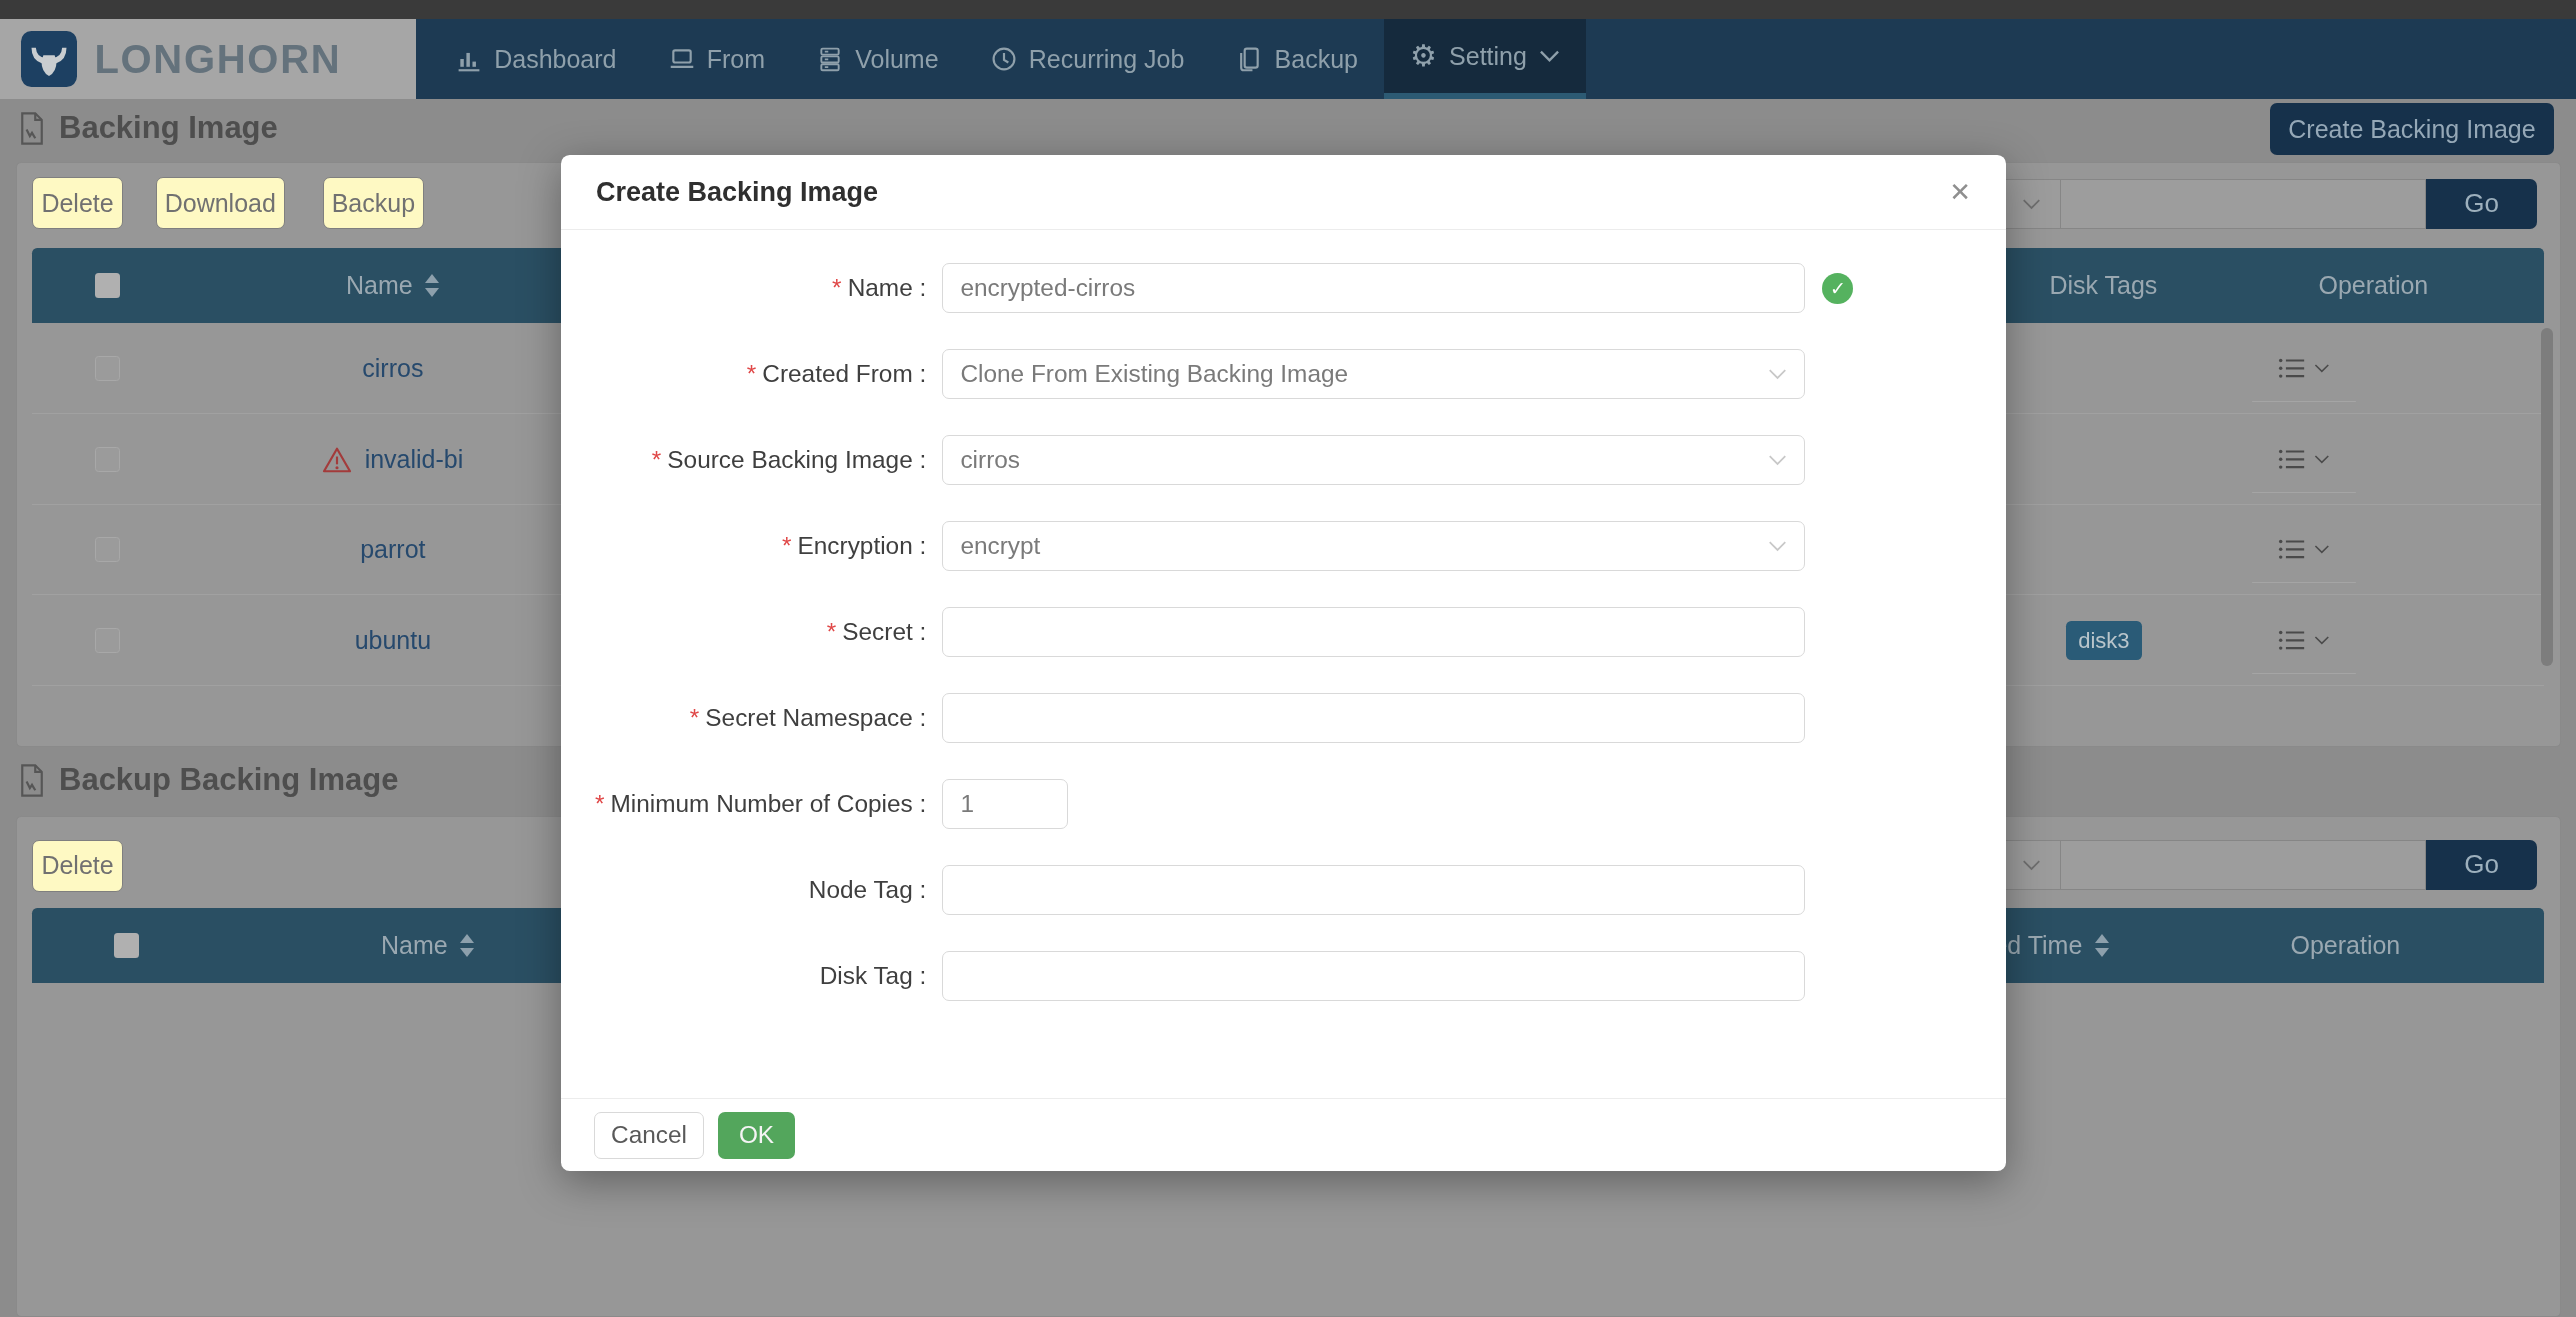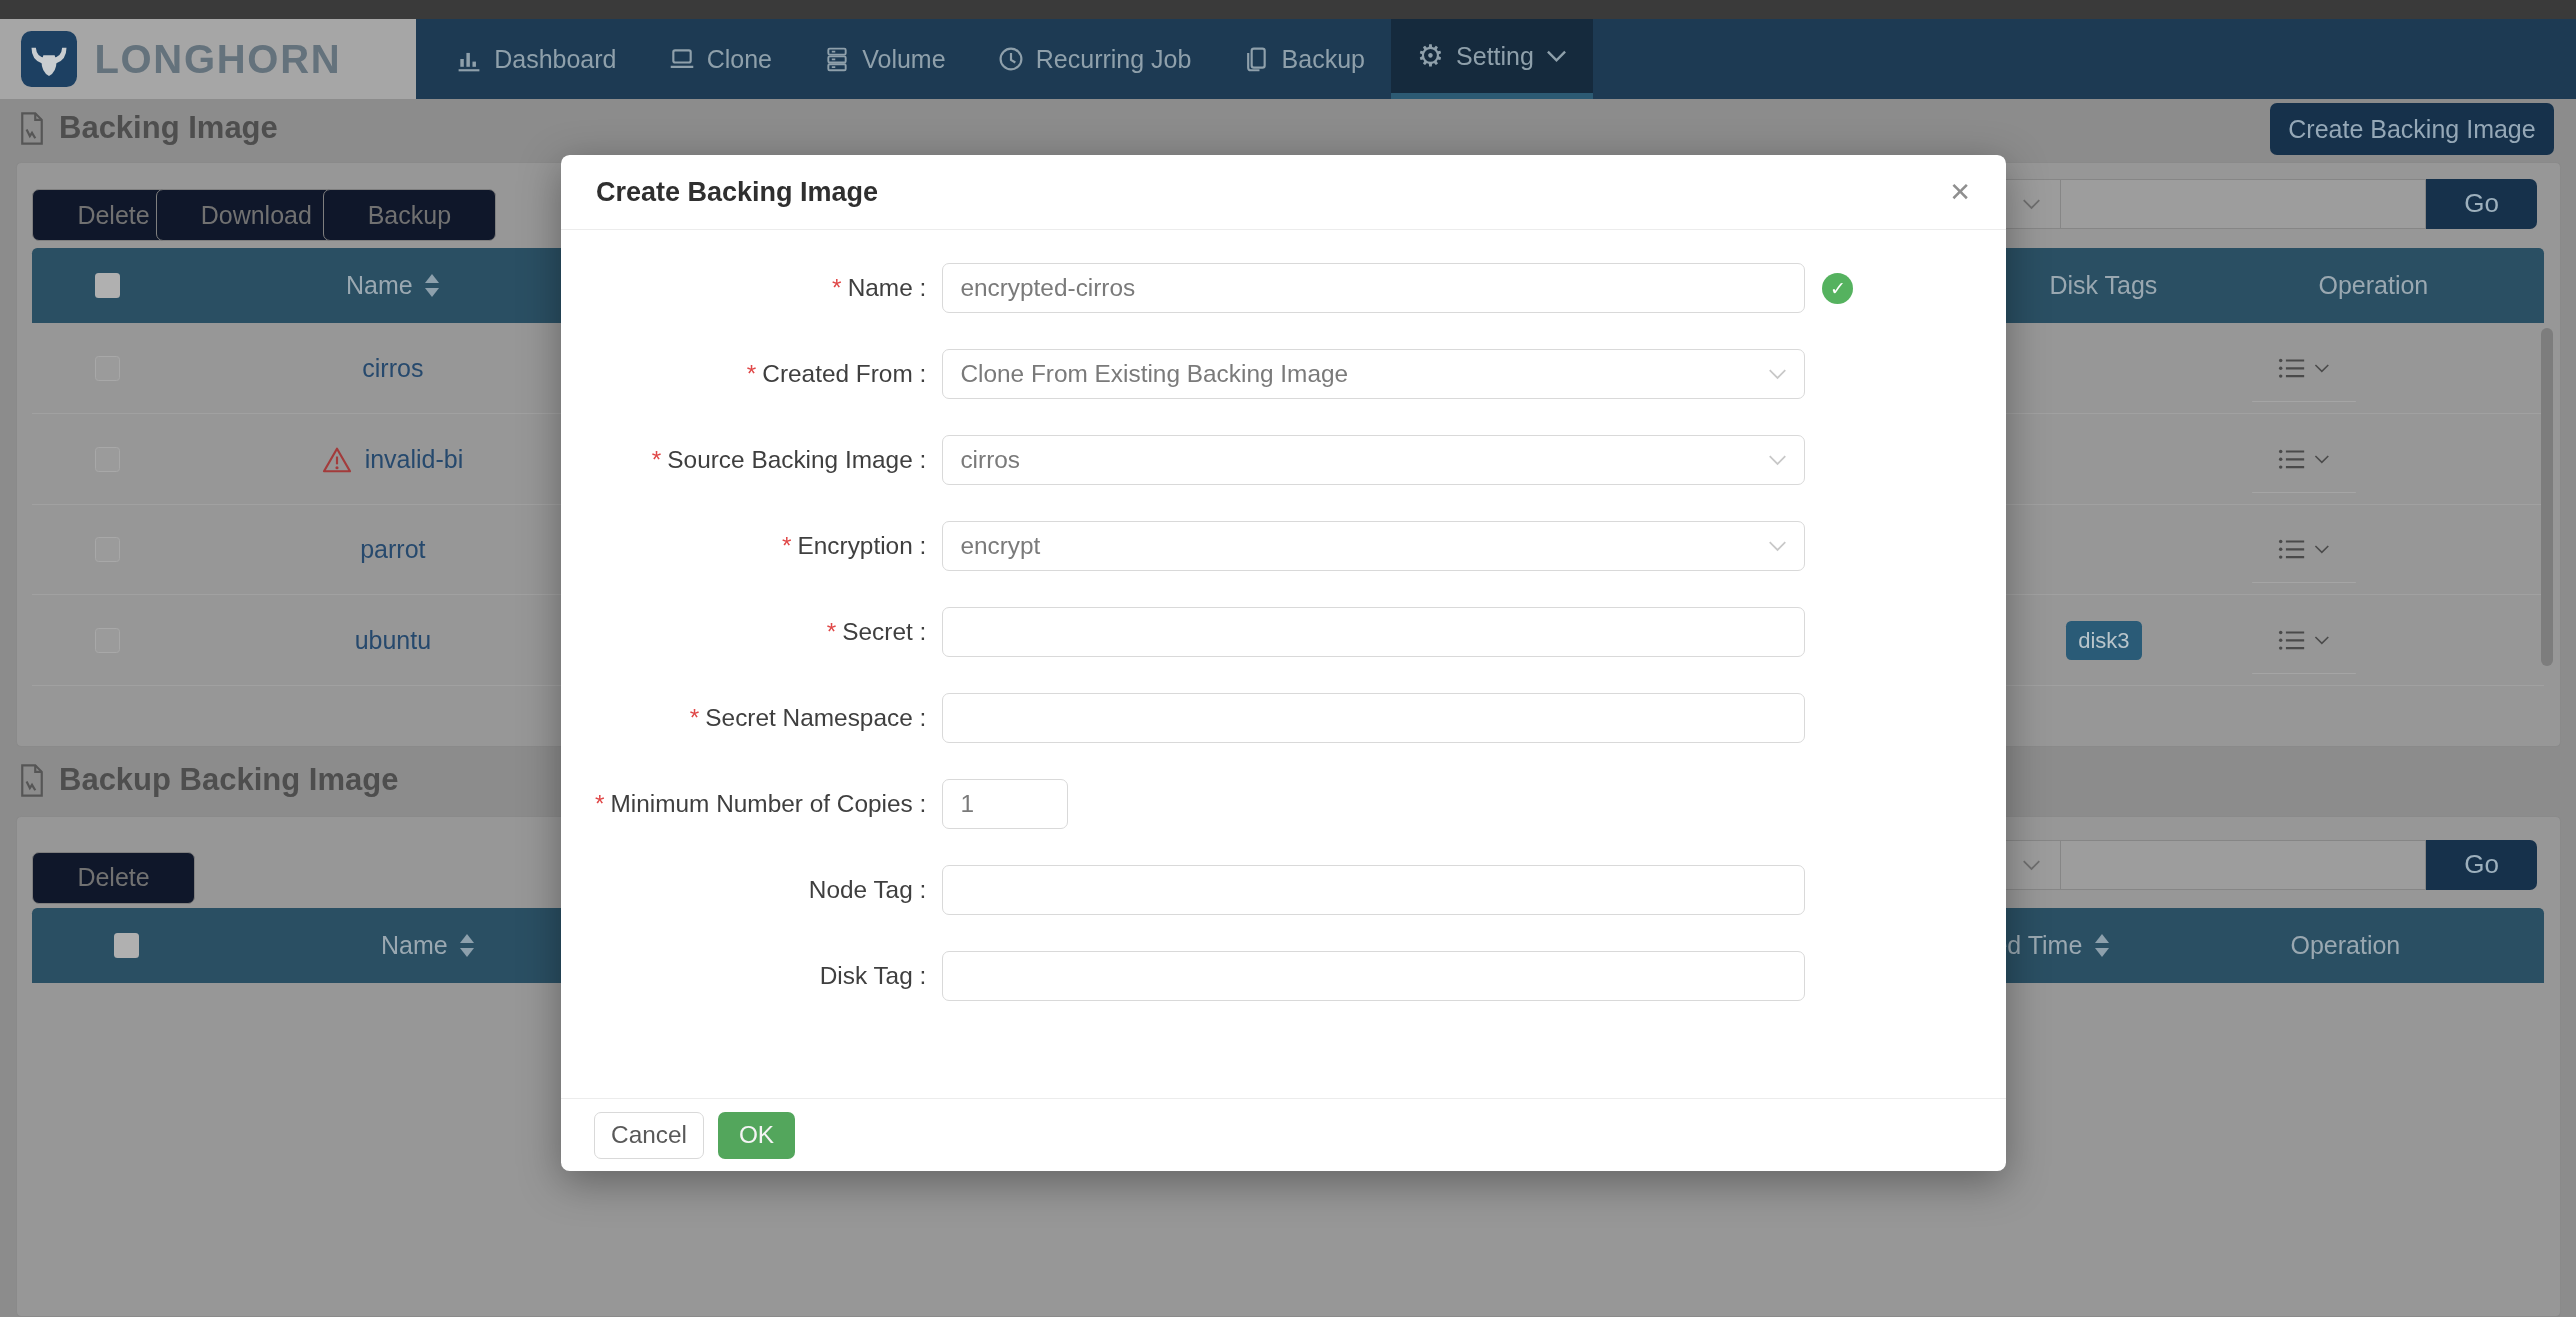--- a/index.html
+++ b/index.html
@@ -29,23 +29,23 @@
   #title2 { left:19px; top:762px; }
   .create-btn { position:absolute; left:2270px; top:103px; width:284px; height:52px;
                 background:#16314b; border-radius:7px; color:#95a8b7; font-size:25px;
                 display:flex; align-items:center; justify-content:center; cursor:pointer; }
 
   .card { position:absolute; left:15.7px; width:2545px; background:#979797;
           border:0.9px solid #8a8a8a; border-radius:5.2px; }
   #card1 { top:162px; height:585px; }
   #card2 { top:816px; height:501px; }
 
-  .btn-disabled { position:absolute; height:52px; background:#0f172a; border:0.9px solid #7f7f7f;
+  .btn-disabled { position:absolute; height:52px; background:#fef9c3; border:0.9px solid #7f7f7f;
                   border-radius:7px; color:#717171; font-size:25px; display:flex;
-                  align-items:center; justify-content:center; padding:0 44px;margin-top:12px; }
+                  align-items:center; justify-content:center; padding:0 8px; }
 
   .filter { position:absolute; right:22.6px; height:50px; display:flex; }
   .filter-select { width:214px; background:#9c9c9c; border:0.9px solid #868686; border-right:none;
                    border-radius:5.2px 0 0 5.2px; display:flex; align-items:center;
                    justify-content:flex-end; padding-right:19px; cursor:pointer; }
   .filter-input { width:366px; background:#9d9d9d; border:0.9px solid #868686; font-size:24.4px;
                   color:#555; padding:0 14px; outline:none; }
   .go-btn { width:111px; background:#16314b; border-radius:0 7px 7px 0; color:#9db0bd;
             font-size:26px; display:flex; align-items:center; justify-content:center; cursor:pointer; }
 
@@ -125,21 +125,21 @@
           <rect x="12" y="8" width="4" height="16" fill="#8fa0ab"></rect>
           <rect x="19" y="18" width="4" height="6" fill="#8fa0ab"></rect>
         </svg>
         <span>Dashboard</span>
       </div>
       <div class="nav-item">
         <svg width="26" height="26" viewBox="0 0 30 30">
           <rect x="5" y="5" width="20" height="14" rx="2" fill="none" stroke="#8fa0ab" stroke-width="2.5"></rect>
           <path d="M2 24h26M12 24h6" stroke="#8fa0ab" stroke-width="2.5" fill="none"></path>
         </svg>
-        <span>Clone</span>
+        <span>From</span>
       </div>
       <div class="nav-item">
         <svg width="26" height="26" viewBox="0 0 30 30">
           <rect x="5" y="3" width="20" height="7" rx="1.5" fill="none" stroke="#8fa0ab" stroke-width="2.2"></rect>
           <rect x="5" y="12" width="20" height="7" rx="1.5" fill="none" stroke="#8fa0ab" stroke-width="2.2"></rect>
           <rect x="5" y="21" width="20" height="7" rx="1.5" fill="none" stroke="#8fa0ab" stroke-width="2.2"></rect>
           <path d="M9 6.5h4M9 15.5h4M9 24.5h4" stroke="#8fa0ab" stroke-width="2" fill="none"></path>
         </svg>
         <span>Volume</span>
       </div>

